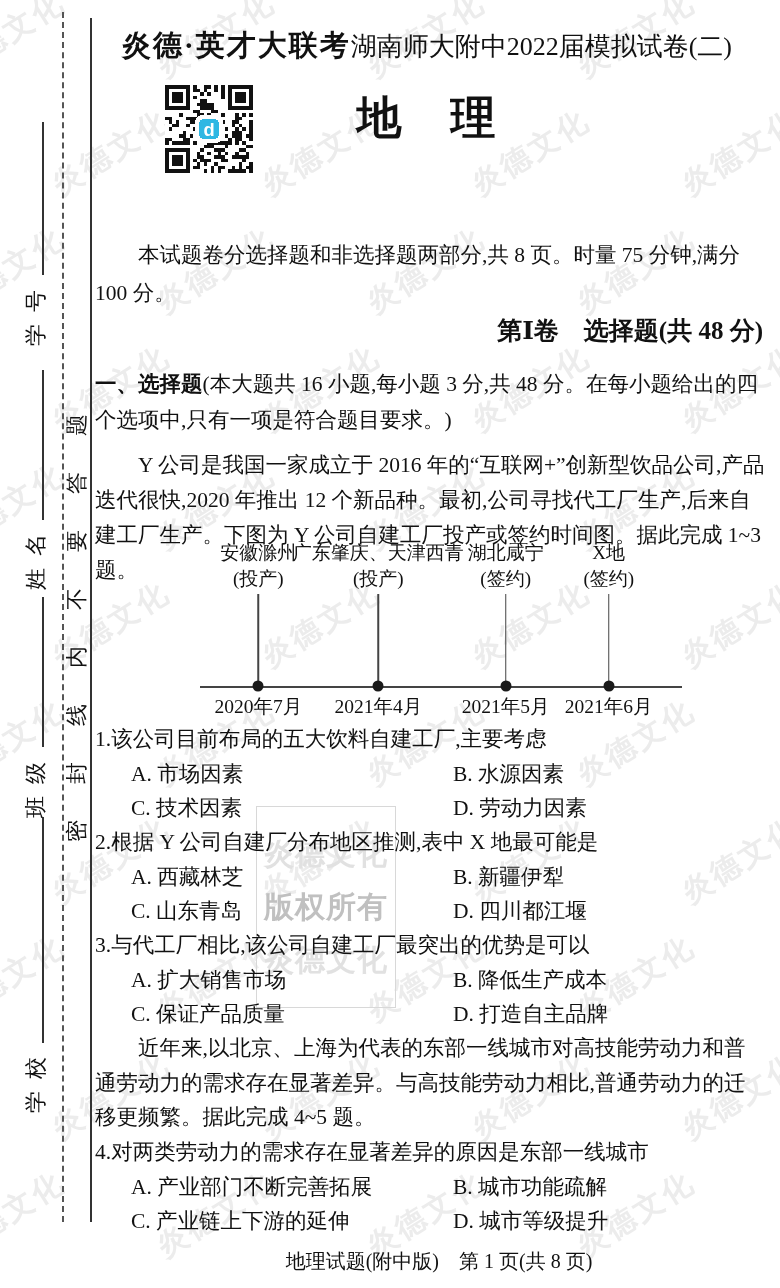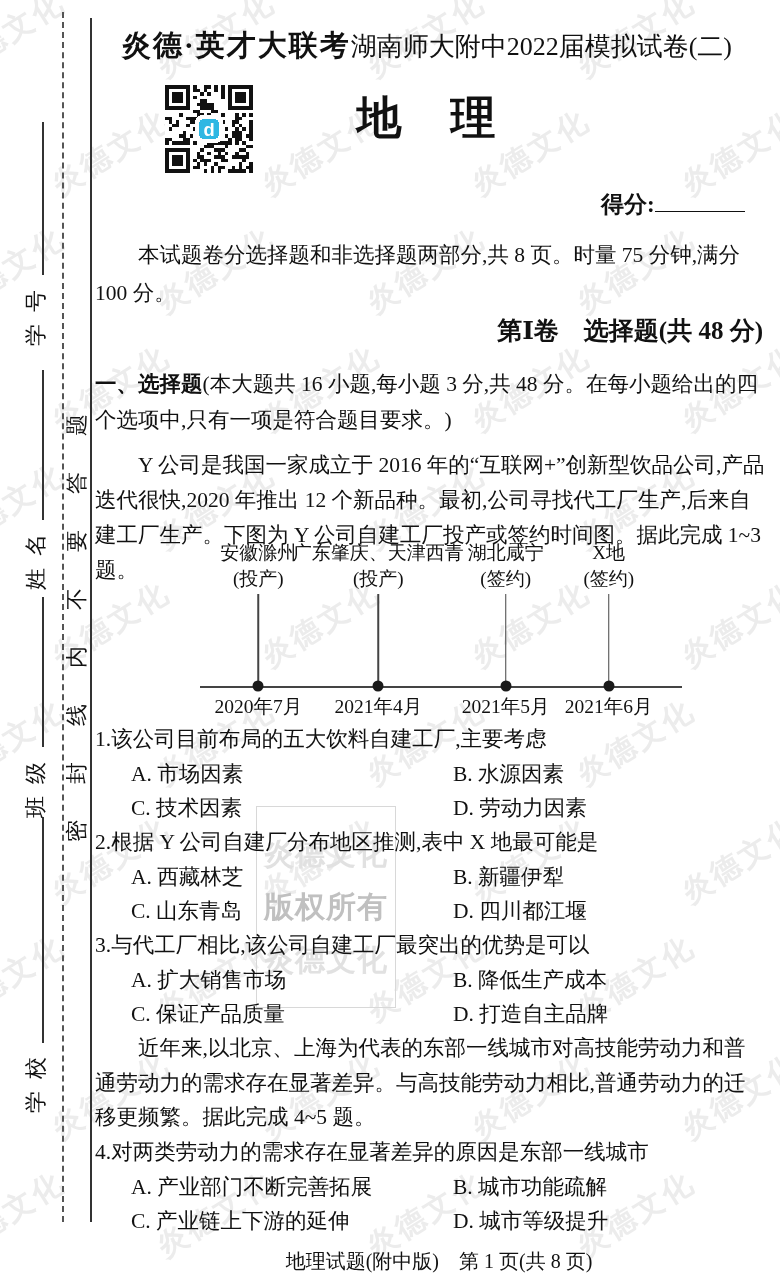--- a/index.html
+++ b/index.html
@@ -336,23 +336,20 @@
         <rect x="0" y="18" width="7" height="7" fill="#111"></rect>
         <rect x="1" y="19" width="5" height="5" fill="#fff"></rect>
         <rect x="2" y="20" width="3" height="3" fill="#111"></rect>
         <rect x="8.6" y="8.6" width="7.8" height="7.8" rx="1.8" fill="#fff"></rect>
         <rect x="9.6" y="9.6" width="5.8" height="5.8" rx="1.5" fill="#2fb7e3"></rect>
         <text x="12.5" y="14.4" font-size="5.2" font-weight="bold" text-anchor="middle" fill="#fff" font-family="Liberation Sans, sans-serif">d</text>
       </svg></div>
 
   <div class="subject-title">地　理</div>
 
-  <div class="score">
-    <span>得分:</span><span class="score-blank"></span>
-  </div>
 
   <p class="intro">本试题卷分选择题和非选择题两部分,共 8 页。时量 75 分钟,满分 100 分。</p>
 
   <div class="part-heading">第Ⅰ卷　选择题(共 48 分)</div>
 
   <p class="rubric">
     <span class="lead">一、选择题</span><span>(本大题共 16 小题,每小题 3 分,共 48 分。在每小题给出的四个选项中,只有一项是符合题目要求。)</span>
   </p>
 
   <p class="passage1">Y 公司是我国一家成立于 2016 年的“互联网+”创新型饮品公司,产品迭代很快,2020 年推出 12 个新品种。最初,公司寻找代工厂生产,后来自建工厂生产。下图为 Y 公司自建工厂投产或签约时间图。据此完成 1~3 题。</p>

